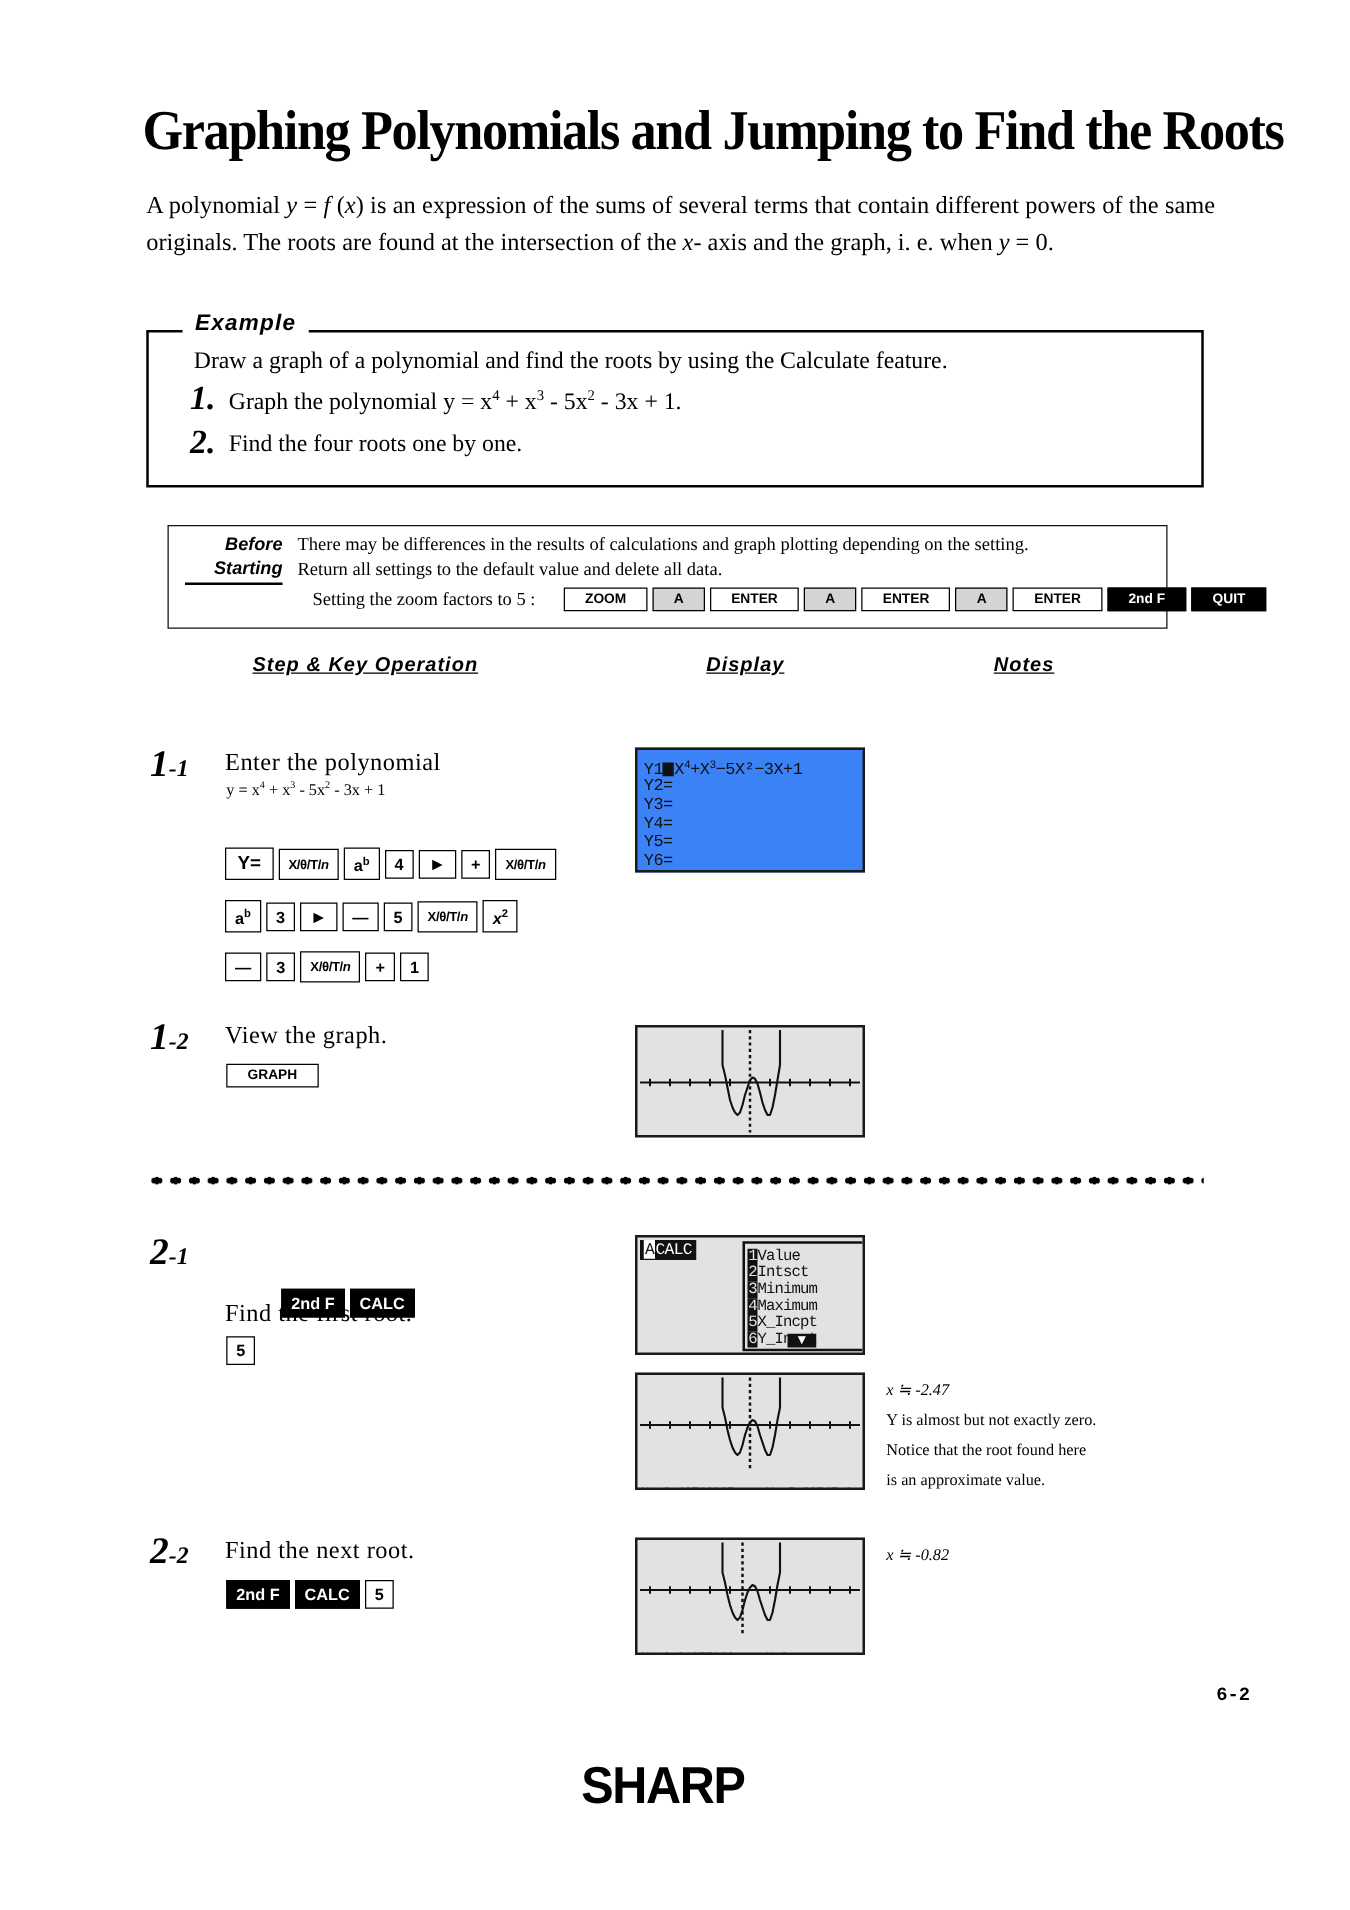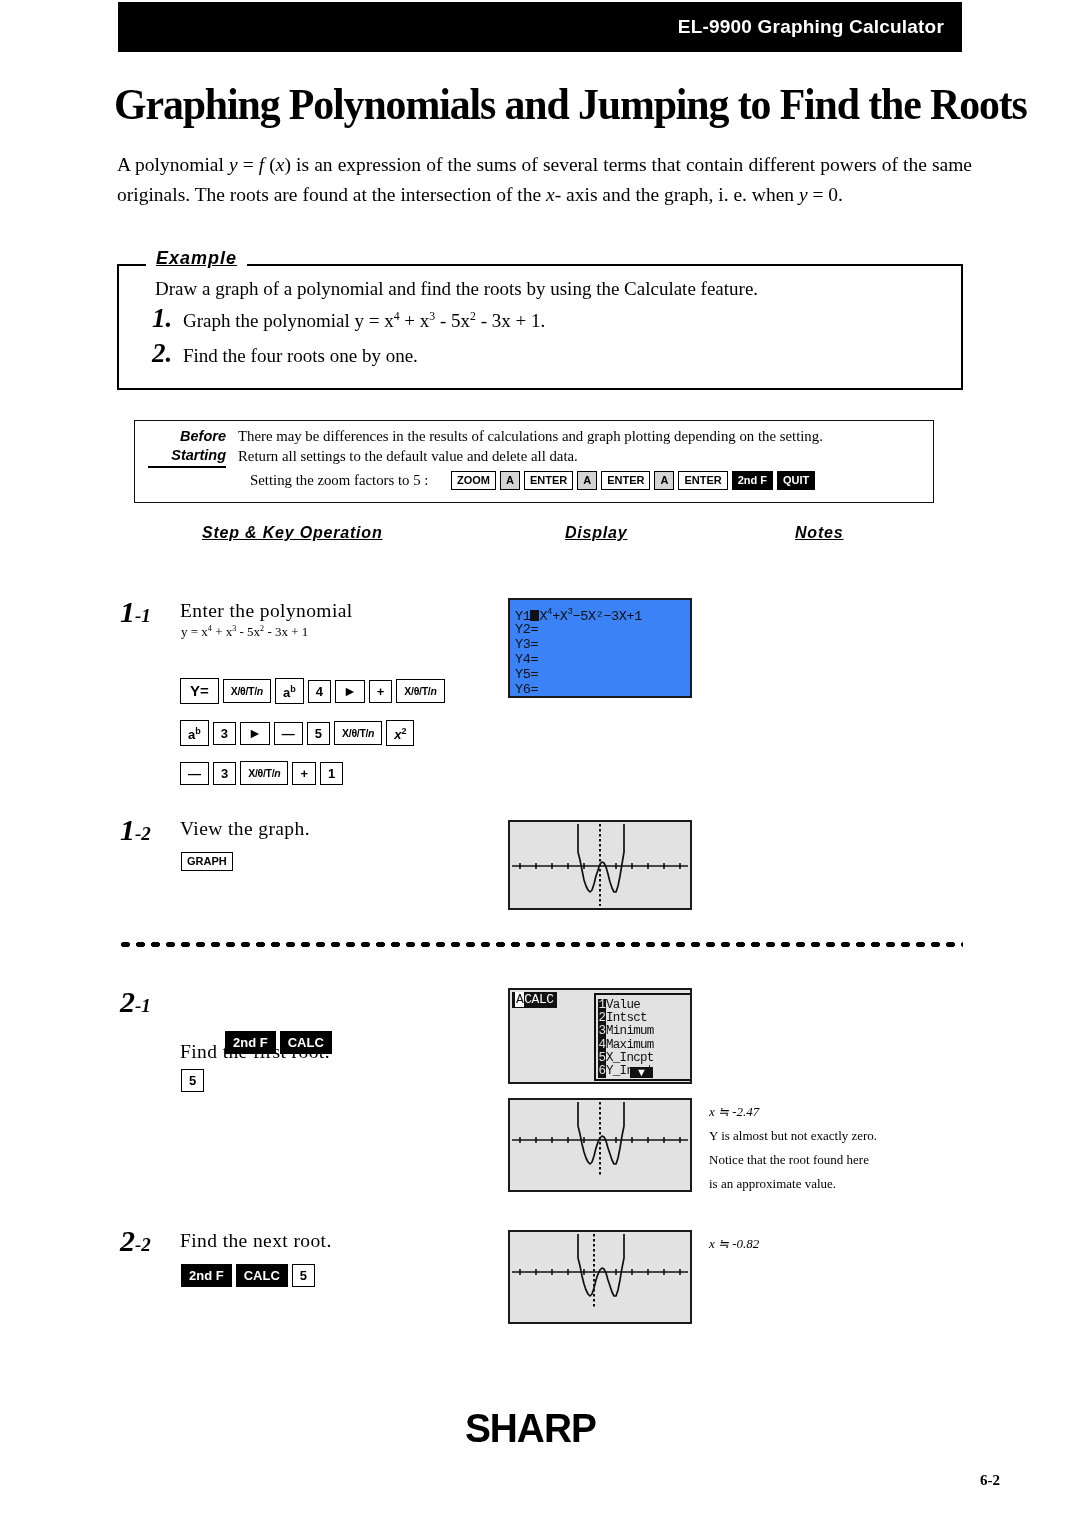--- a/index.html
+++ b/index.html
@@ -51,21 +51,20 @@
     position:absolute;left:117px;top:264px;width:846px;height:126px;
     border:2px solid #000;
     box-sizing:border-box;
   }
   .ex-tab{
     position:absolute;left:146px;top:248px;
     background:#fff;padding:0 10px;
     font-family:"Liberation Sans", sans-serif;
     font-style:italic;font-weight:bold;font-size:18px;
     letter-spacing:1px;
-    text-decoration:underline;
   }
   .ex-line1{
     position:absolute;left:155px;top:278px;
     font-size:19px;white-space:nowrap;
   }
   .ex-num{
     position:absolute;
     font-family:"Liberation Serif", serif;
     font-style:italic;font-weight:bold;font-size:27px;
   }
@@ -98,21 +97,21 @@
     background:#ffffff;color:#000;
     font-family:"Liberation Sans", sans-serif;
     font-weight:bold;
     text-align:center;
     box-sizing:border-box;
     margin-right:4px;
     white-space:nowrap;
   }
   .key.dark{background:#000;color:#fff;border-color:#000;}
   .key.gray{background:#d4d4d4;}
-  .key.sm{font-size:11px;padding:2px 5px;line-height:13px;}
+  .key.sm{font-size:11px;padding:2px 16px;line-height:13px;}
   .key.md{font-size:13px;padding:3px 7px;line-height:15px;}
   .key.lg{font-size:15px;padding:3px 9px;line-height:18px;}
   .key .xt{font-size:10.5px;letter-spacing:-0.3px;}
   .key .ab b{font-size:9px;vertical-align:super;}
   .key .x2 i{font-size:9px;vertical-align:super;font-style:normal;}
   .tri{font-size:14px;line-height:14px;}
 
   
   .colhead{
     position:absolute;
@@ -201,33 +200,30 @@
 
   
   .sharp{
     position:absolute;left:465px;top:1408px;
     font-family:"Liberation Sans", sans-serif;
     font-weight:bold;font-size:37px;letter-spacing:-1px;
     transform:scaleY(1.12) scaleX(1.05);
     transform-origin:left center;
   }
   .pageno{
-    position:absolute;right:80px;top:1472px;
-    font-family:Liberation Serif, serif;
+    position:absolute;right:80px;top:1348px;
+    font-family:Liberation Mono, monospace;
     font-weight:bold;font-size:15px;
   }
 </style>
 </head>
 <body>
 
 <div class="page">
 
-  <div class="hdr-bar">
-    <div class="hdr-title">EL-9900 Graphing Calculator</div>
-  </div>
 
   <div class="main-title">Graphing Polynomials and Jumping to Find the Roots</div>
 
   <div class="intro">
     <span>A polynomial </span><span class="it">y</span><span> = </span><span class="it">f</span><span> (</span><span class="it">x</span><span>) is an expression of the sums of several terms that contain different</span>
     <span>powers of the same originals. The roots are found at the intersection of the </span><span class="it">x</span><span>- axis and the</span>
     <span>graph, i. e. when </span><span class="it">y</span><span> = 0.</span>
   </div>
 
   <div class="ex-box"></div>

